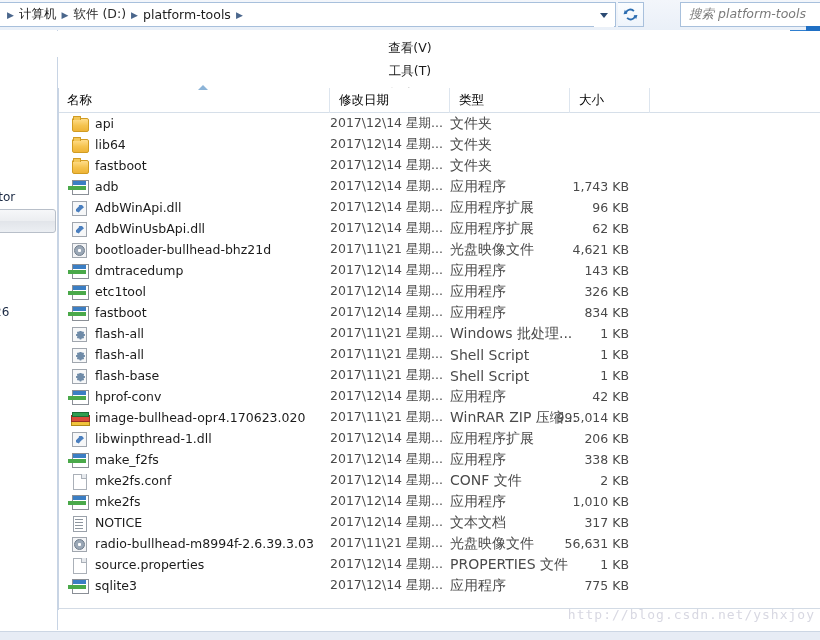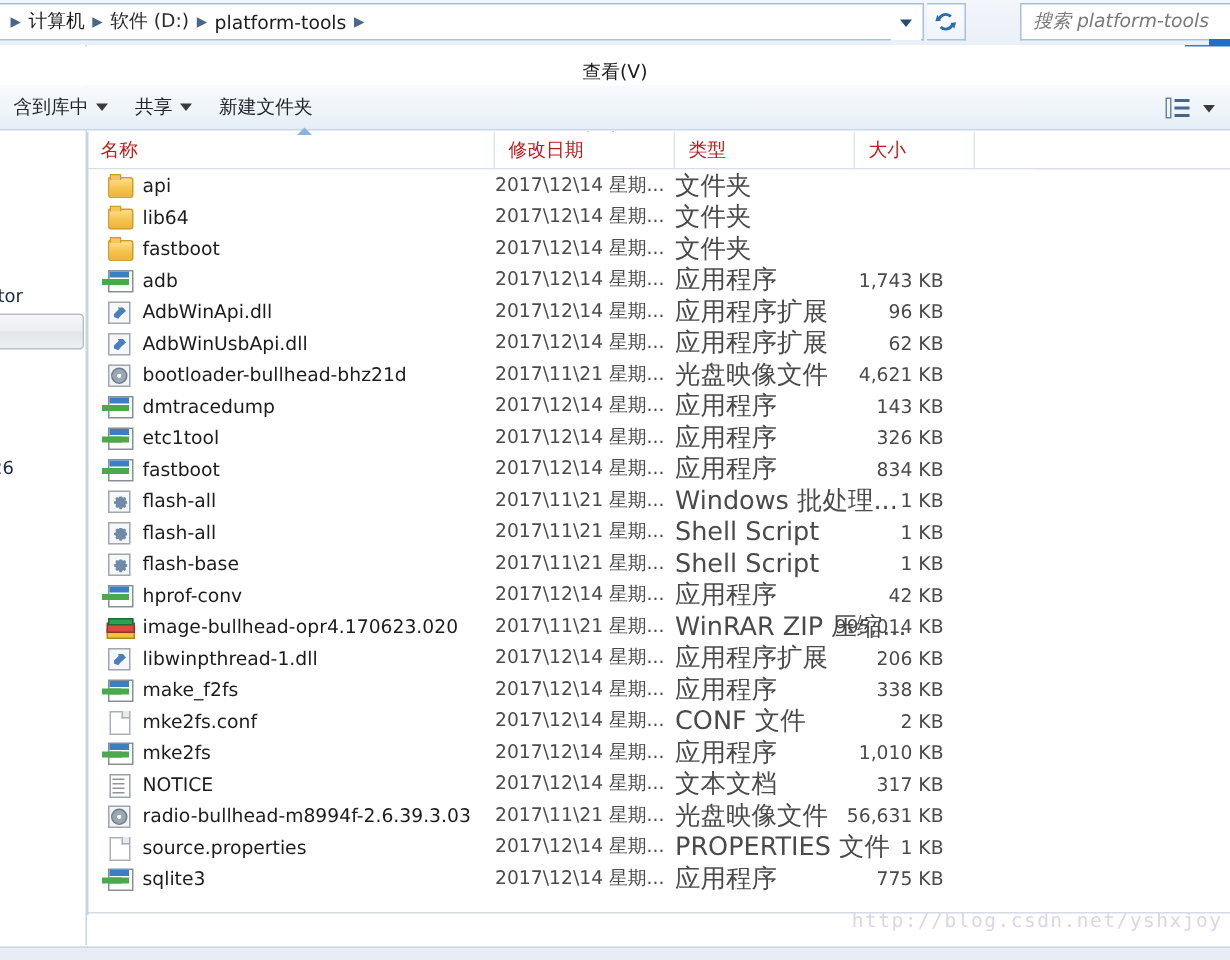--- a/index.html
+++ b/index.html
@@ -194,21 +194,21 @@
     left: 0; top: 88px;
     width: 762px; height: 25px;
     background: #ffffff;
     border-bottom: 1px solid #d6dfe9;
   }
   .col {
     position: absolute;
     top: 0; height: 25px;
     display: flex; align-items: center;
     font-size: 12.5px;
-    color: #b91c1c;
+    color: #000000;
     border-right: 1px solid #dde5ee;
     padding-left: 9px;
   }
   .sort-marker {
     position: absolute;
     left: 140px; top: -3px;
     width: 0; height: 0;
     border-left: 5px solid transparent;
     border-right: 5px solid transparent;
     border-bottom: 5px solid #8cb4d8;
@@ -241,21 +241,21 @@
   .cell-date {
     position: absolute;
     left: 272px;
     font-size: 12.5px;
     color: #4a4a4a;
     white-space: nowrap;
   }
   .cell-type {
     position: absolute;
     left: 392px;
-    font-size: 17px;
+    font-size: 14px;
     color: #4a4a4a;
     white-space: nowrap;
   }
   .cell-size {
     position: absolute;
     left: 431px;
     width: 140px;
     text-align: right;
     font-size: 12.5px;
     color: #4a4a4a;
@@ -485,41 +485,20 @@
       <div class="blue-tab"></div>
     </div>
 
     <div class="menubar">
       <div class="menu-item clipped">&nbsp;</div>
       <div class="menu-item">查看(V)</div>
       <div class="menu-item">工具(T)</div>
       <div class="menu-item">帮助(H)</div>
     </div>
 
-    <div class="cmdbar">
-      <div class="cmd-item">
-        <span>含到库中</span>
-        <span class="cmd-caret"></span>
-      </div>
-      <div class="cmd-item">
-        <span>共享</span>
-        <span class="cmd-caret"></span>
-      </div>
-      <div class="cmd-item">
-        <span>新建文件夹</span>
-      </div>
-
-      <div class="cmd-right">
-        <span class="viewicon">
-          <span class="dotcol"></span>
-          <span class="lines"></span>
-        </span>
-        <span class="cmd-caret"></span>
-      </div>
-    </div>
 
     <div class="colheader">
       <div class="col" style="left:0px; width:272px;">
         <span>名称</span>
         <span class="sort-marker"></span>
       </div>
       <div class="col" style="left:272px; width:120px;">
         <span>修改日期</span>
       </div>
       <div class="col" style="left:392px; width:120px;">

